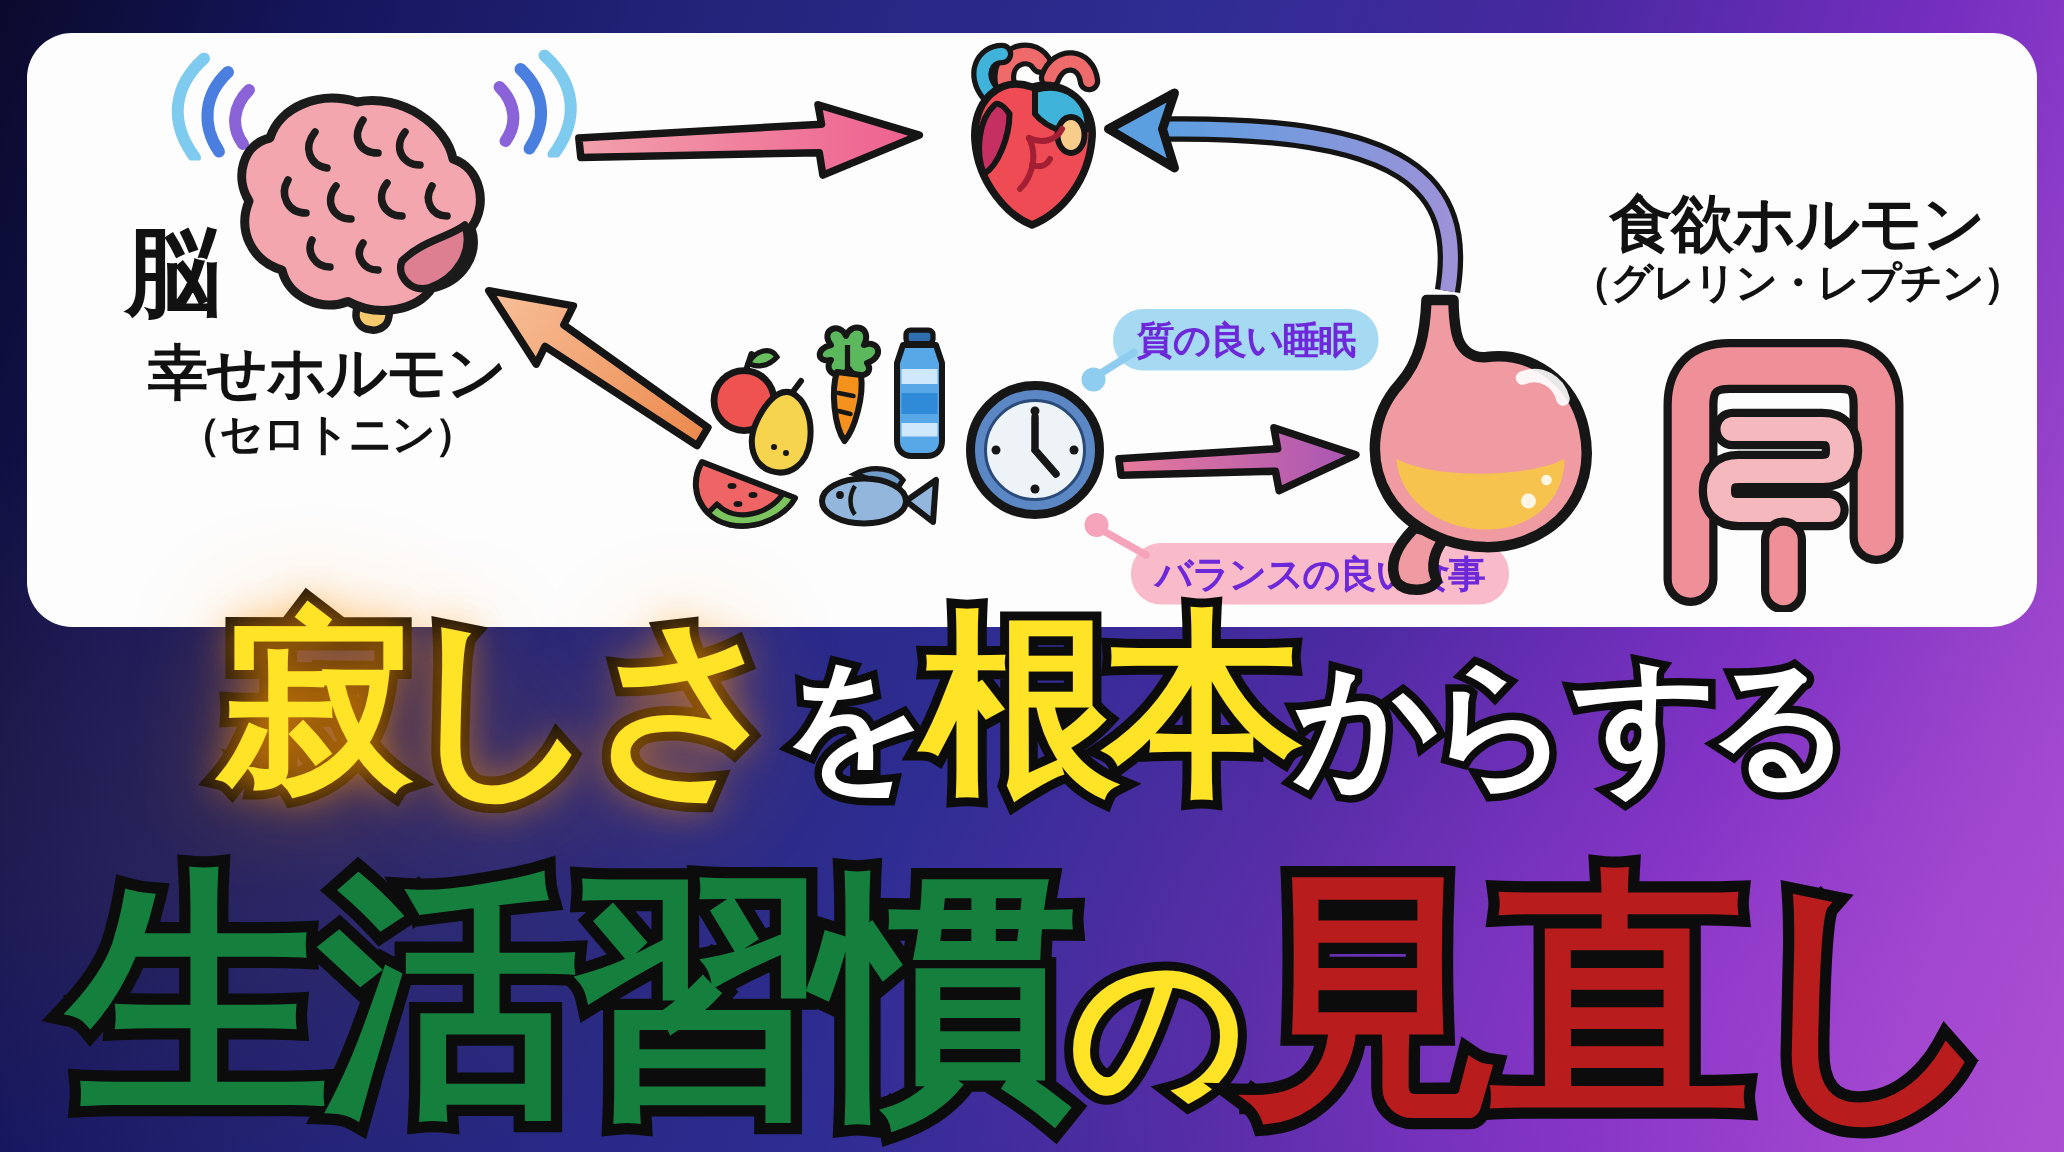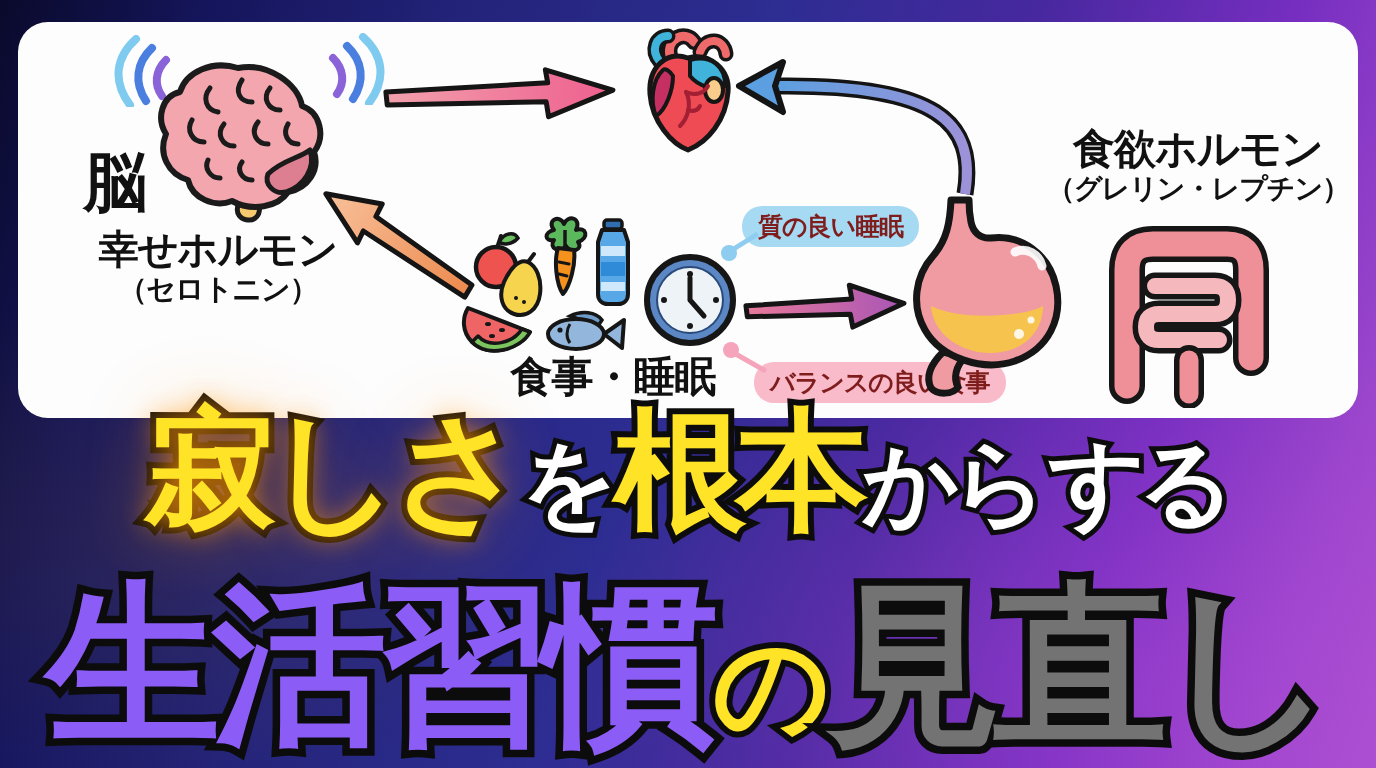--- a/index.html
+++ b/index.html
@@ -11,37 +11,37 @@
       radial-gradient(700px 420px at 12% 70%, rgba(120,90,30,.18), transparent 60%),
       linear-gradient(108deg,#0a0a2c 0%,#15155c 13%,#24247c 30%,#2d2d92 48%,#47289f 64%,#762ec0 80%,#9a45cc 92%,#a84fd0 100%);
   }
   .panel{
     position:absolute;left:18px;top:22px;width:1340px;height:396px;
     background:#fdfdfd;border-radius:30px;
   }
   .abs{position:absolute;}
   .dlabel{color:#111;font-weight:900;text-align:center;line-height:1.08;letter-spacing:-1px;}
   .pill{
-    position:absolute;font-weight:900;color:#7f1d1d;font-size:25px;
+    position:absolute;font-weight:900;color:#6d28d9;font-size:25px;
     padding:4px 16px;border-radius:20px;white-space:nowrap;letter-spacing:-1px;
   }
   .pill-blue{background:#a6daf3;}
   .pill-pink{background:#f9bac9;}
   
   .hl{
     position:absolute;left:0;right:0;display:flex;justify-content:center;
     align-items:baseline;white-space:nowrap;line-height:1;font-weight:900;
   }
   .hl span{paint-order:stroke fill;}
   .l1-big{font-size:132px;color:#ffe326;-webkit-text-stroke:12px #0c0c0c;letter-spacing:-10px;}
   .l1-small{font-size:95px;color:#ffffff;-webkit-text-stroke:10px #0c0c0c;letter-spacing:-8px;padding:0 4px;}
   .glow{text-shadow:0 0 26px rgba(255,150,10,.85),0 0 70px rgba(255,140,0,.45);}
   .l2-big{font-size:174px;-webkit-text-stroke:15px #0c0c0c;letter-spacing:-8px;}
-  .l2-orange{color:#8b5cf6;}
-  .l2-yellow{color:#737373;}
+  .l2-orange{color:#15803d;}
+  .l2-yellow{color:#b91c1c;}
   .l2-small{font-size:116px;color:#ffe326;-webkit-text-stroke:12px #0c0c0c;letter-spacing:-6px;padding:0 2px;}
 </style>
 </head>
 <body>
 
 <div class="panel">
 
   <svg class="abs" style="left:92px;top:13px" width="85" height="72" viewBox="0 0 85 72">
     <path d="M20,70 C2,46 6,22 26,4" fill="none" stroke="#7fcbf0" stroke-width="8" stroke-linecap="round"></path>
     <path d="M36,66 C24,48 26,28 42,13" fill="none" stroke="#4a7fe0" stroke-width="8" stroke-linecap="round"></path>
@@ -182,21 +182,20 @@
   <svg class="abs" style="left:624px;top:230px" width="96" height="96" viewBox="0 0 96 96">
     <circle cx="48" cy="48" r="43" fill="#5b87c5" stroke="#161616" stroke-width="6"></circle>
     <circle cx="48" cy="48" r="33" fill="#edf3f6" stroke="#2a4a7a" stroke-width="2"></circle>
     <circle cx="48" cy="22" r="3" fill="#161616"></circle>
       <circle cx="74" cy="48" r="3" fill="#161616"></circle>
     <circle cx="48" cy="74" r="3" fill="#161616"></circle>
       <circle cx="22" cy="48" r="3" fill="#161616"></circle>
     <path d="M48,48 L48,26 M48,48 L62,64" fill="none" stroke="#161616" stroke-width="5" stroke-linecap="round"></path>
   </svg>
 
-  <div class="abs dlabel" style="left:430px;top:332px;width:330px;font-size:42px">食事・睡眠</div>
 
   <div class="pill pill-blue" style="left:724px;top:184px">質の良い睡眠</div>
   <svg class="abs" style="left:700px;top:210px" width="46" height="34" viewBox="0 0 46 34">
     <line x1="14" y1="18" x2="38" y2="3" stroke="#8ecdf0" stroke-width="5" stroke-linecap="round"></line>
     <circle cx="11" cy="21" r="8" fill="#8ecdf0"></circle>
   </svg>
 
   <svg class="abs" style="left:724px;top:258px;transform:rotate(-2deg)" width="168" height="52" viewBox="0 0 168 52">
     <defs>
         <linearGradient id="gp2" x1="0" y1="0" x2="1" y2="0">

